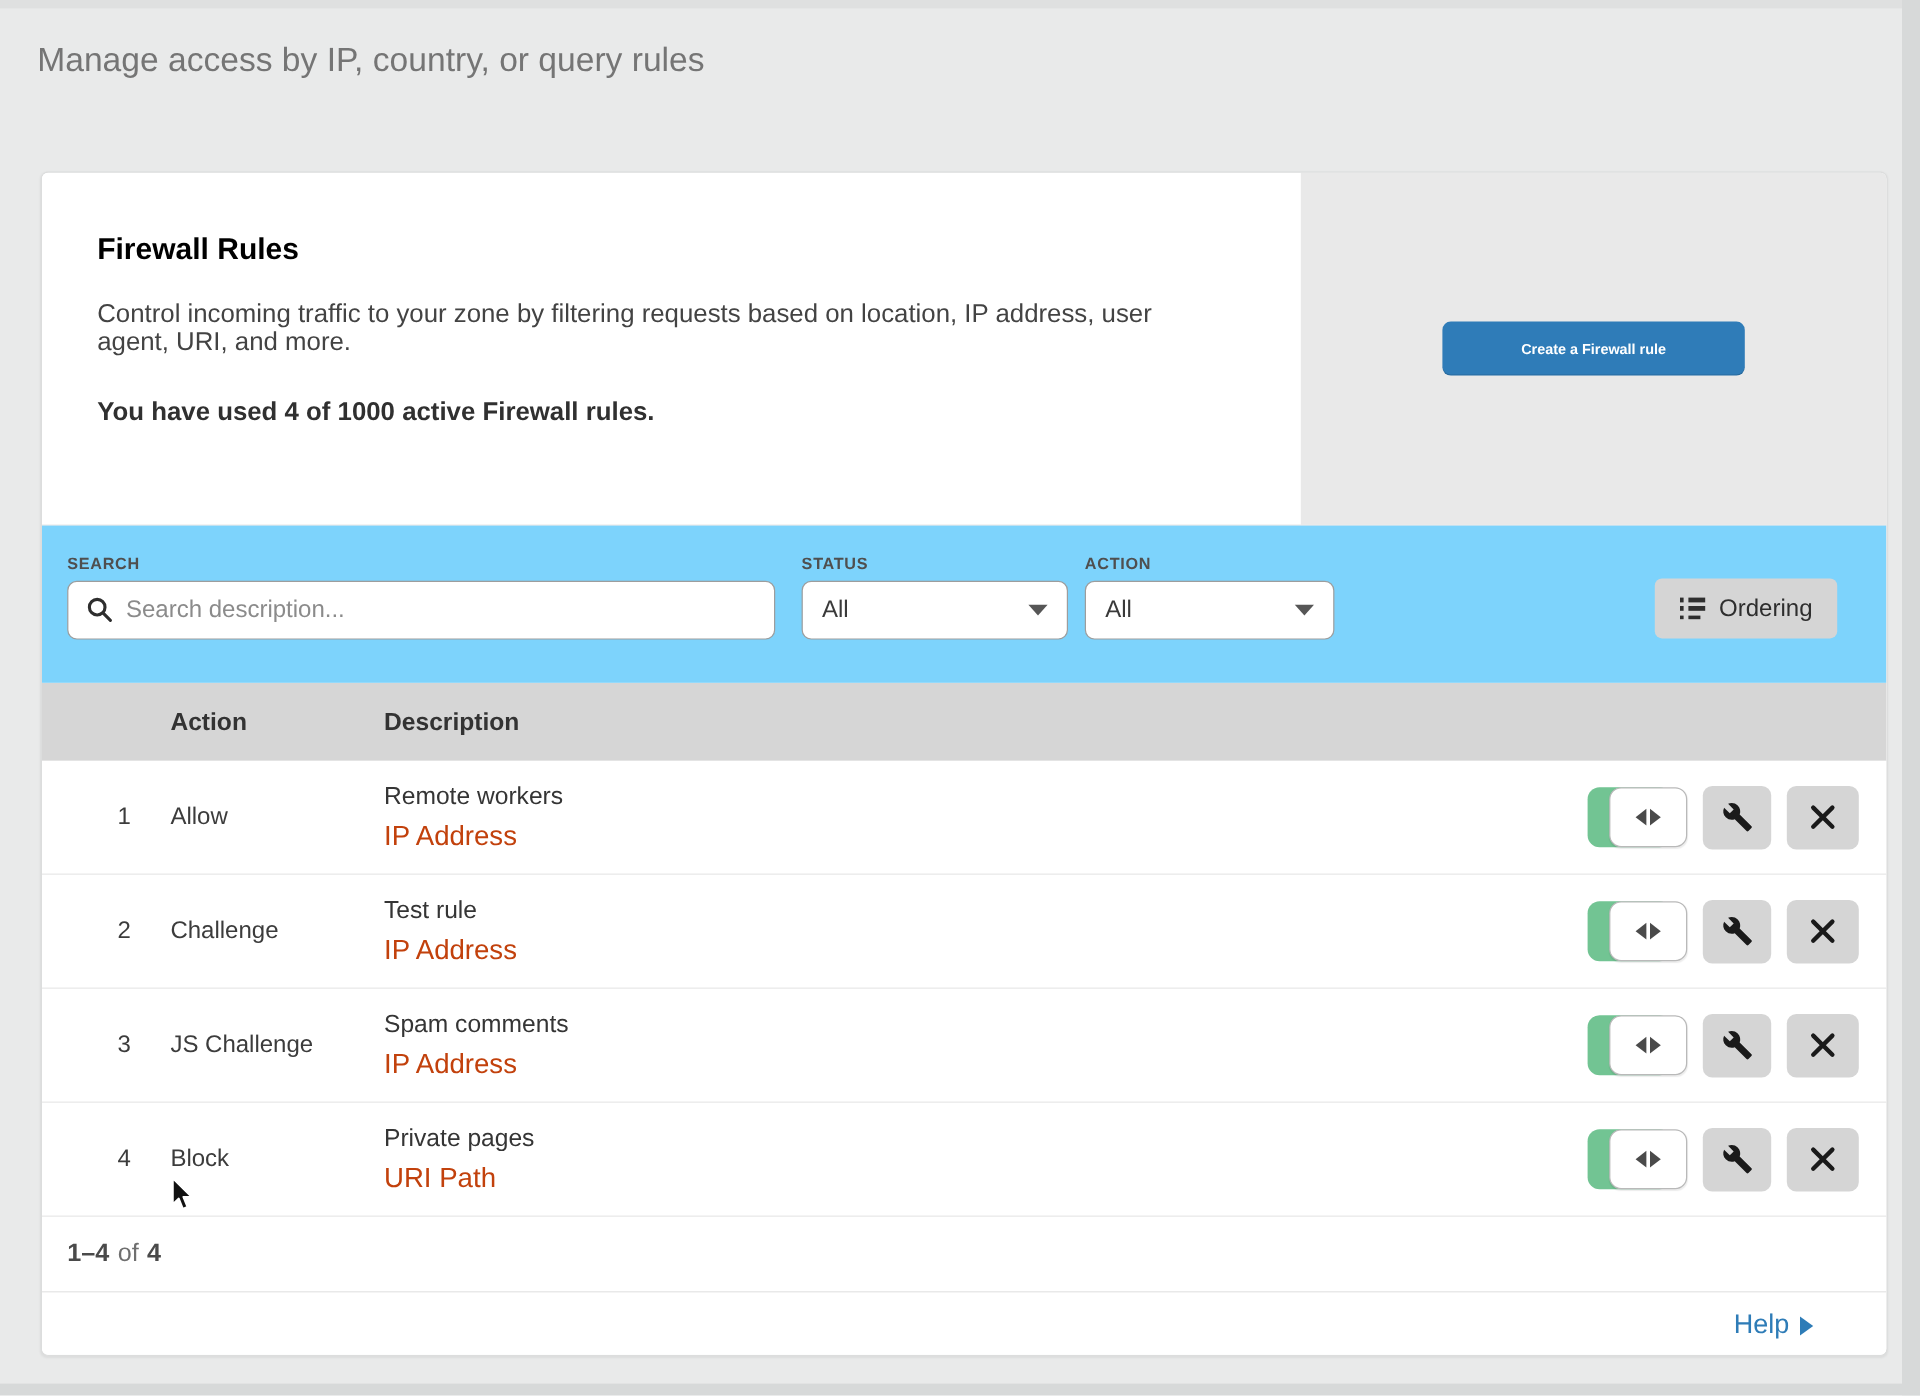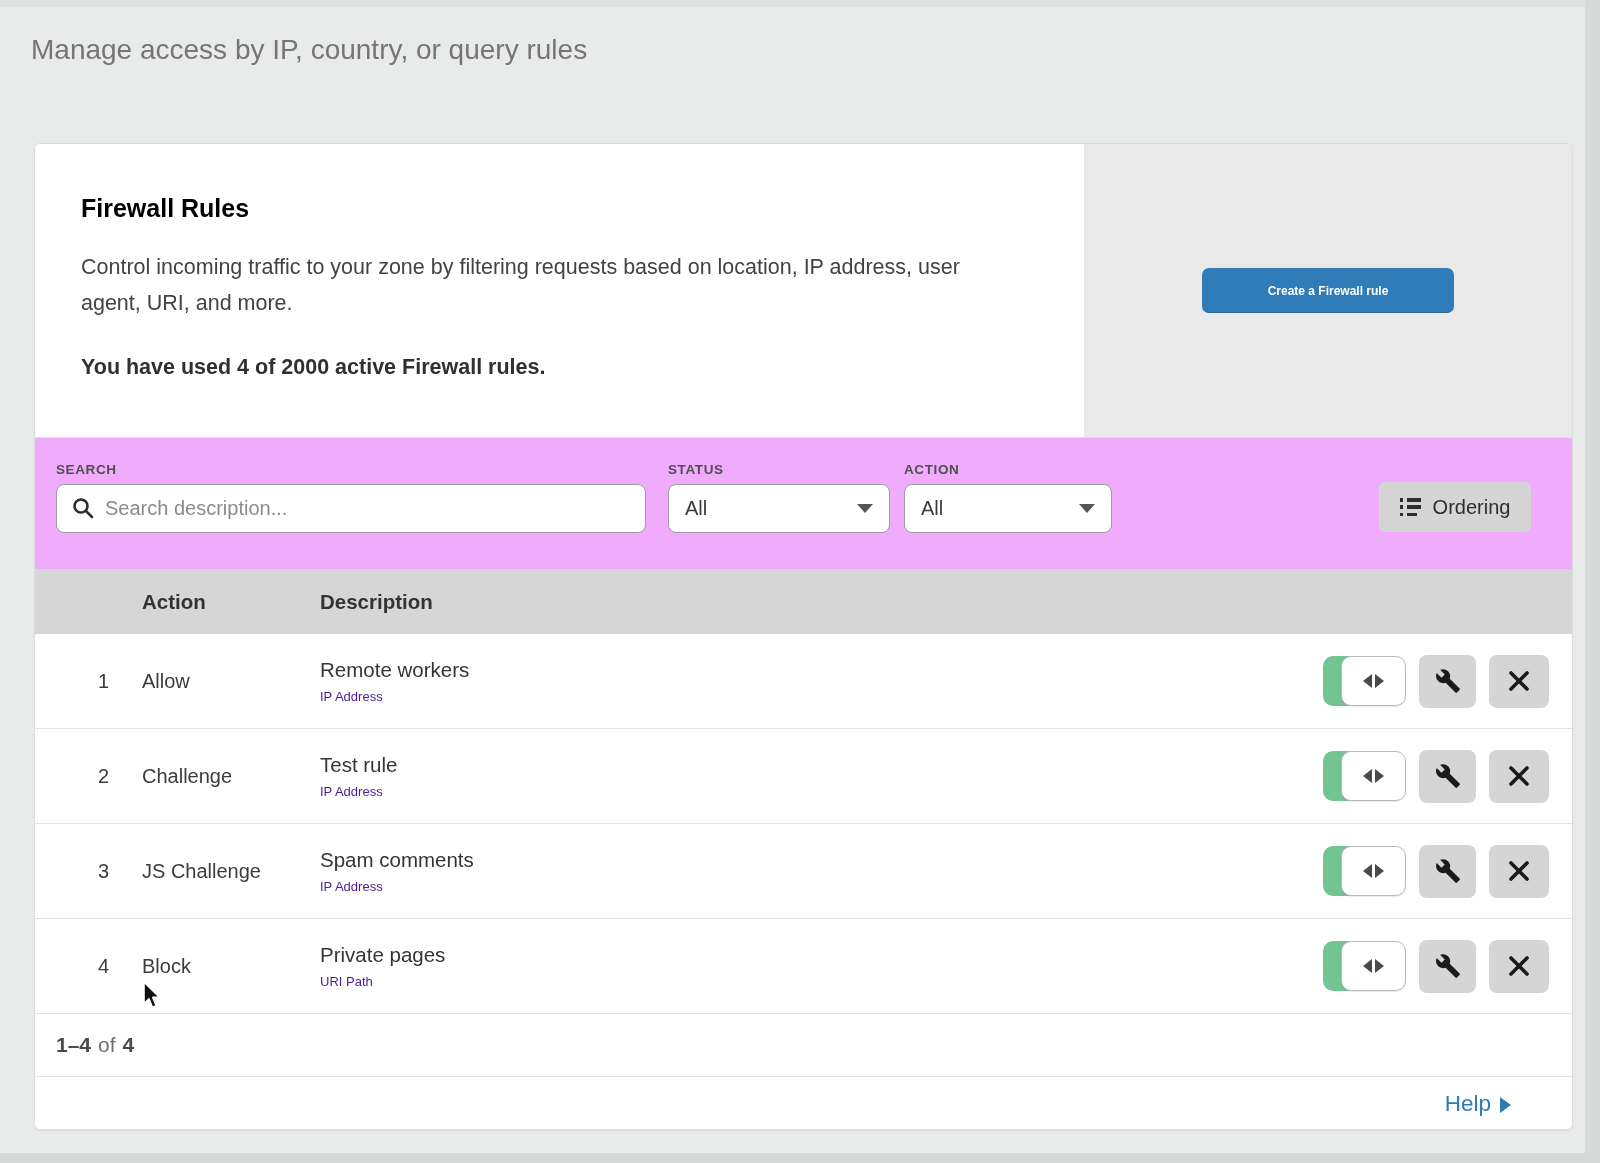--- a/index.html
+++ b/index.html
@@ -28,35 +28,35 @@
     border:1px solid #dcdddd;
     box-shadow: 0 1px 2px rgba(0,0,0,0.06);
     display:flex; flex-direction:column;
     overflow:hidden;
   }
 
   
   .intro { height:294px; display:flex; flex-shrink:0; border-bottom:1px solid #e0e0e0; }
   .intro-left { flex:1 1 auto; background:#ffffff; padding:50px 60px 0 46px; }
   .intro-heading { font-size:25px; font-weight:700; color:#000000; margin-bottom:26px; }
-  .intro-desc { font-size:21.5px; line-height:36px; color:#434343; max-width:950px; }
+  .intro-desc { font-size:21.5px; line-height:24px; color:#434343; max-width:950px; }
   .intro-usage { margin-top:34px; font-size:21.5px; font-weight:700; color:#303030; }
   .intro-right {
     width:488px; flex-shrink:0; background:#e9e9e9;
     display:flex; align-items:center; justify-content:center;
   }
   .cta-button {
     width:252px; height:45px; border:none; border-radius:7px;
     background:#2f7cb8; color:#ffffff; font-family:inherit;
     font-size:12px; font-weight:700; cursor:pointer;
     box-shadow: inset 0 -1px 0 rgba(0,0,0,0.15);
   }
 
   
-  .filters { position:relative; height:131px; flex-shrink:0; background:#f0abfc; }
+  .filters { position:relative; height:131px; flex-shrink:0; background:#7dd3fc; }
   .filter-label {
     position:absolute; font-size:13.5px; font-weight:700; color:#4f4f4f;
     letter-spacing:0.6px; top:24px;
   }
   .lbl-search { left:21px; }
   .lbl-status { left:633px; }
   .lbl-action { left:869px; }
   .search-wrap { position:absolute; left:21px; top:46px; width:590px; height:49px; }
   .search-input {
     width:100%; height:100%; border:1px solid #9d9d9d; border-radius:8px;
@@ -94,21 +94,21 @@
   .col-action { width:178px; flex-shrink:0; }
   .col-desc { flex:1 1 auto; }
   .rule-row {
     height:95px; flex-shrink:0; display:flex; align-items:center;
     border-bottom:1px solid #e4e4e4; background:#fff; font-size:20px;
   }
   .rule-index { width:107px; flex-shrink:0; text-align:center; padding-left:30px; color:#3c3c3c; }
   .rule-action { width:178px; flex-shrink:0; color:#3c3c3c; }
   .rule-desc { flex:1 1 auto; display:flex; flex-direction:column; gap:7px; }
   .rule-desc-title { font-size:20.5px; color:#353535; }
-  .rule-desc-sub { font-size:13px; color:#4c1d95; }
+  .rule-desc-sub { font-size:23px; color:#c2410c; }
   .rule-controls { display:flex; align-items:center; margin-right:23px; flex-shrink:0; }
 
   .toggle { display:flex; align-items:center; width:129px; height:50px; position:relative; }
   .toggle-on {
     width:70px; height:50px; background:#72c493; border-radius:10px;
     color:#fff; font-size:20px; display:flex; align-items:center; justify-content:center;
     padding-right:5px;
     margin-left:46px;
   }
   .toggle-handle {
@@ -155,21 +155,21 @@
 <div class="page-header">
   <div class="page-subtitle">Manage access by IP, country, or query rules</div>
 </div>
 
 <div class="panel">
 
   <div class="intro">
     <div class="intro-left">
       <div class="intro-heading">Firewall Rules</div>
       <div class="intro-desc">Control incoming traffic to your zone by filtering requests based on location, IP address, user agent, URI, and more.</div>
-      <div class="intro-usage">You have used 4 of 2000 active Firewall rules.</div>
+      <div class="intro-usage">You have used 4 of 1000 active Firewall rules.</div>
     </div>
     <div class="intro-right">
       <button class="cta-button">Create a Firewall rule</button>
     </div>
   </div>
 
   <div class="filters">
     <div class="filter-label lbl-search">SEARCH</div>
     <div class="search-wrap">
       <svg class="search-icon" viewBox="0 0 24 24">

